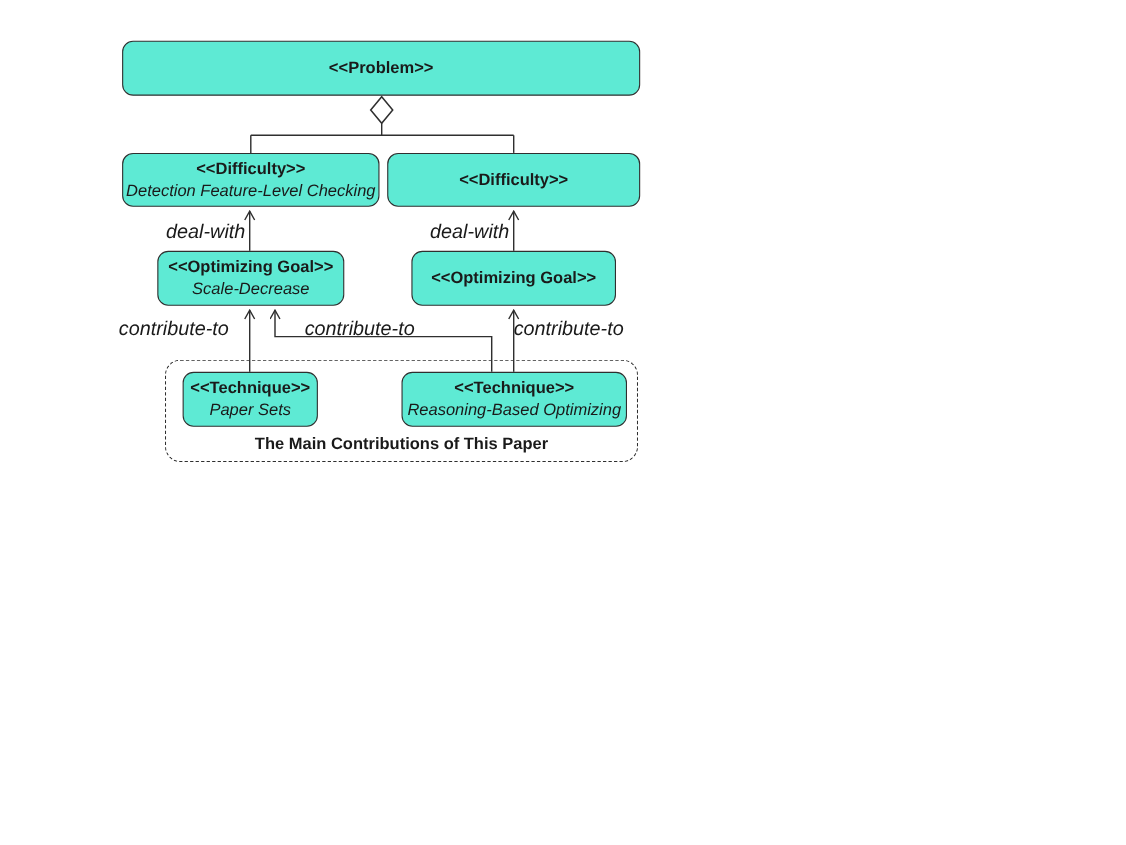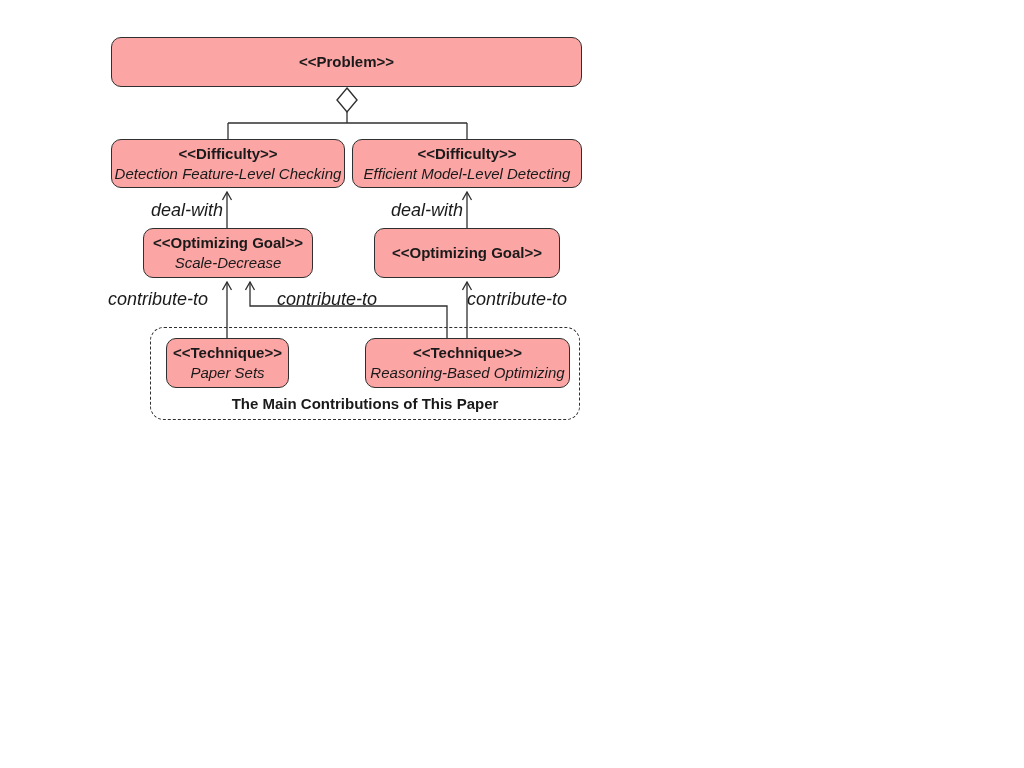--- a/index.html
+++ b/index.html
@@ -19,21 +19,21 @@
   }
   .connector-layer {
     position: absolute;
     left: 0; top: 0;
     width: 1024px;
     height: 768px;
   }
   .node {
     position: absolute;
     box-sizing: border-box;
-    background: #fca5a5;
+    background: #5eead4;
     border: 1.5px solid #2f2f2f;
     border-radius: 10px;
     display: flex;
     flex-direction: column;
     align-items: center;
     justify-content: center;
     text-align: center;
     z-index: 2;
   }
   .stereotype {
@@ -134,21 +134,20 @@
     <div class="stereotype">&lt;&lt;Problem&gt;&gt;</div>
   </div>
 
   <div class="node difficulty-l">
     <div class="stereotype">&lt;&lt;Difficulty&gt;&gt;</div>
     <div class="nname">Detection Feature-Level Checking</div>
   </div>
 
   <div class="node difficulty-r">
     <div class="stereotype">&lt;&lt;Difficulty&gt;&gt;</div>
-    <div class="nname">Efficient Model-Level Detecting</div>
   </div>
 
   <div class="node goal-l">
     <div class="stereotype">&lt;&lt;Optimizing Goal&gt;&gt;</div>
     <div class="nname">Scale-Decrease</div>
   </div>
 
   <div class="node goal-r">
     <div class="stereotype">&lt;&lt;Optimizing Goal&gt;&gt;</div>
   </div>

